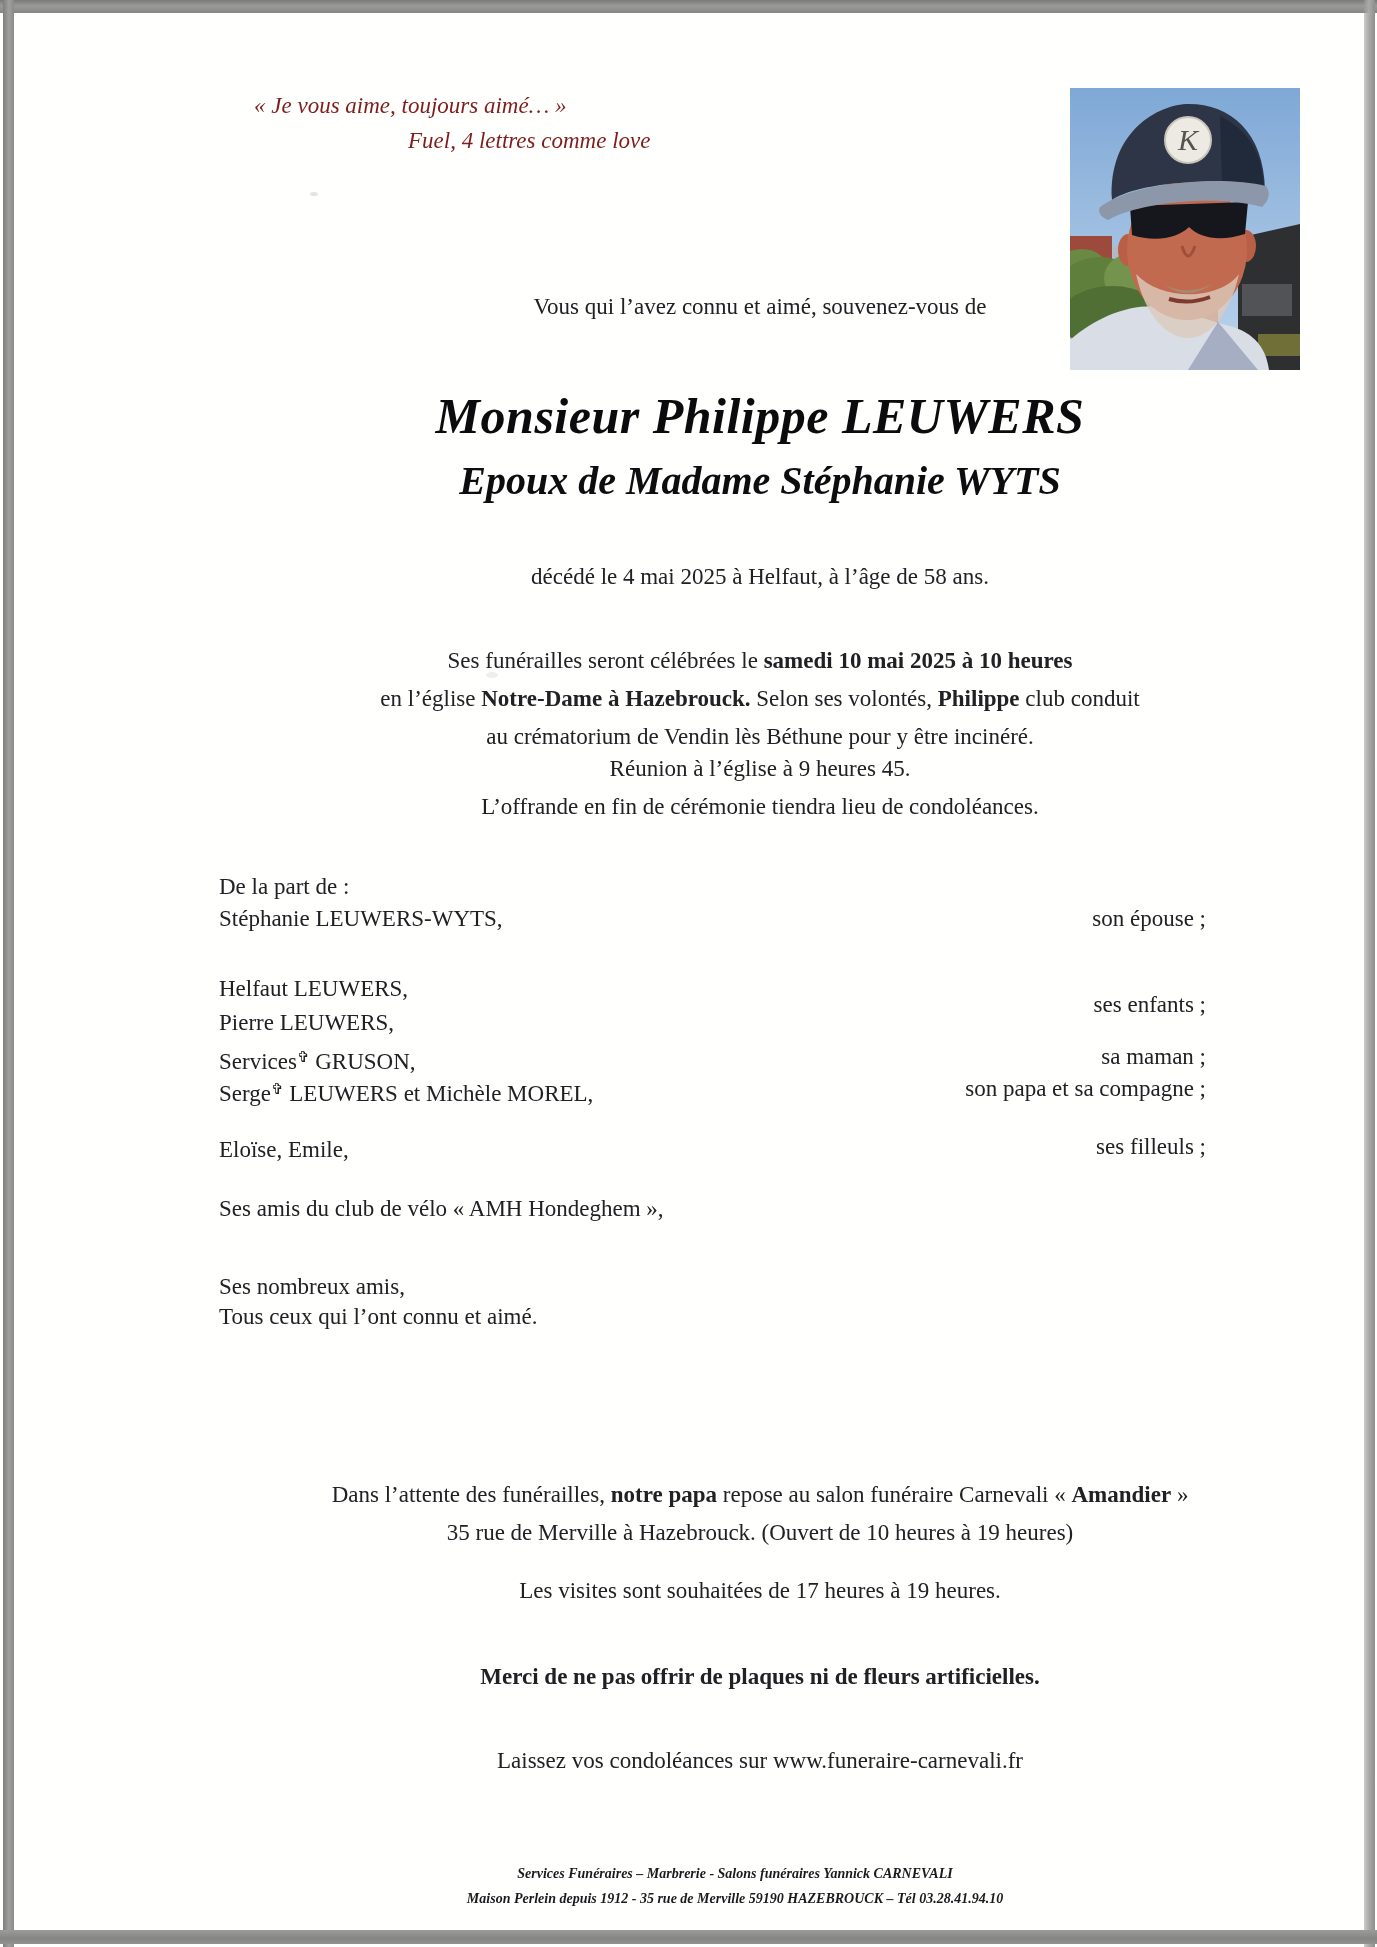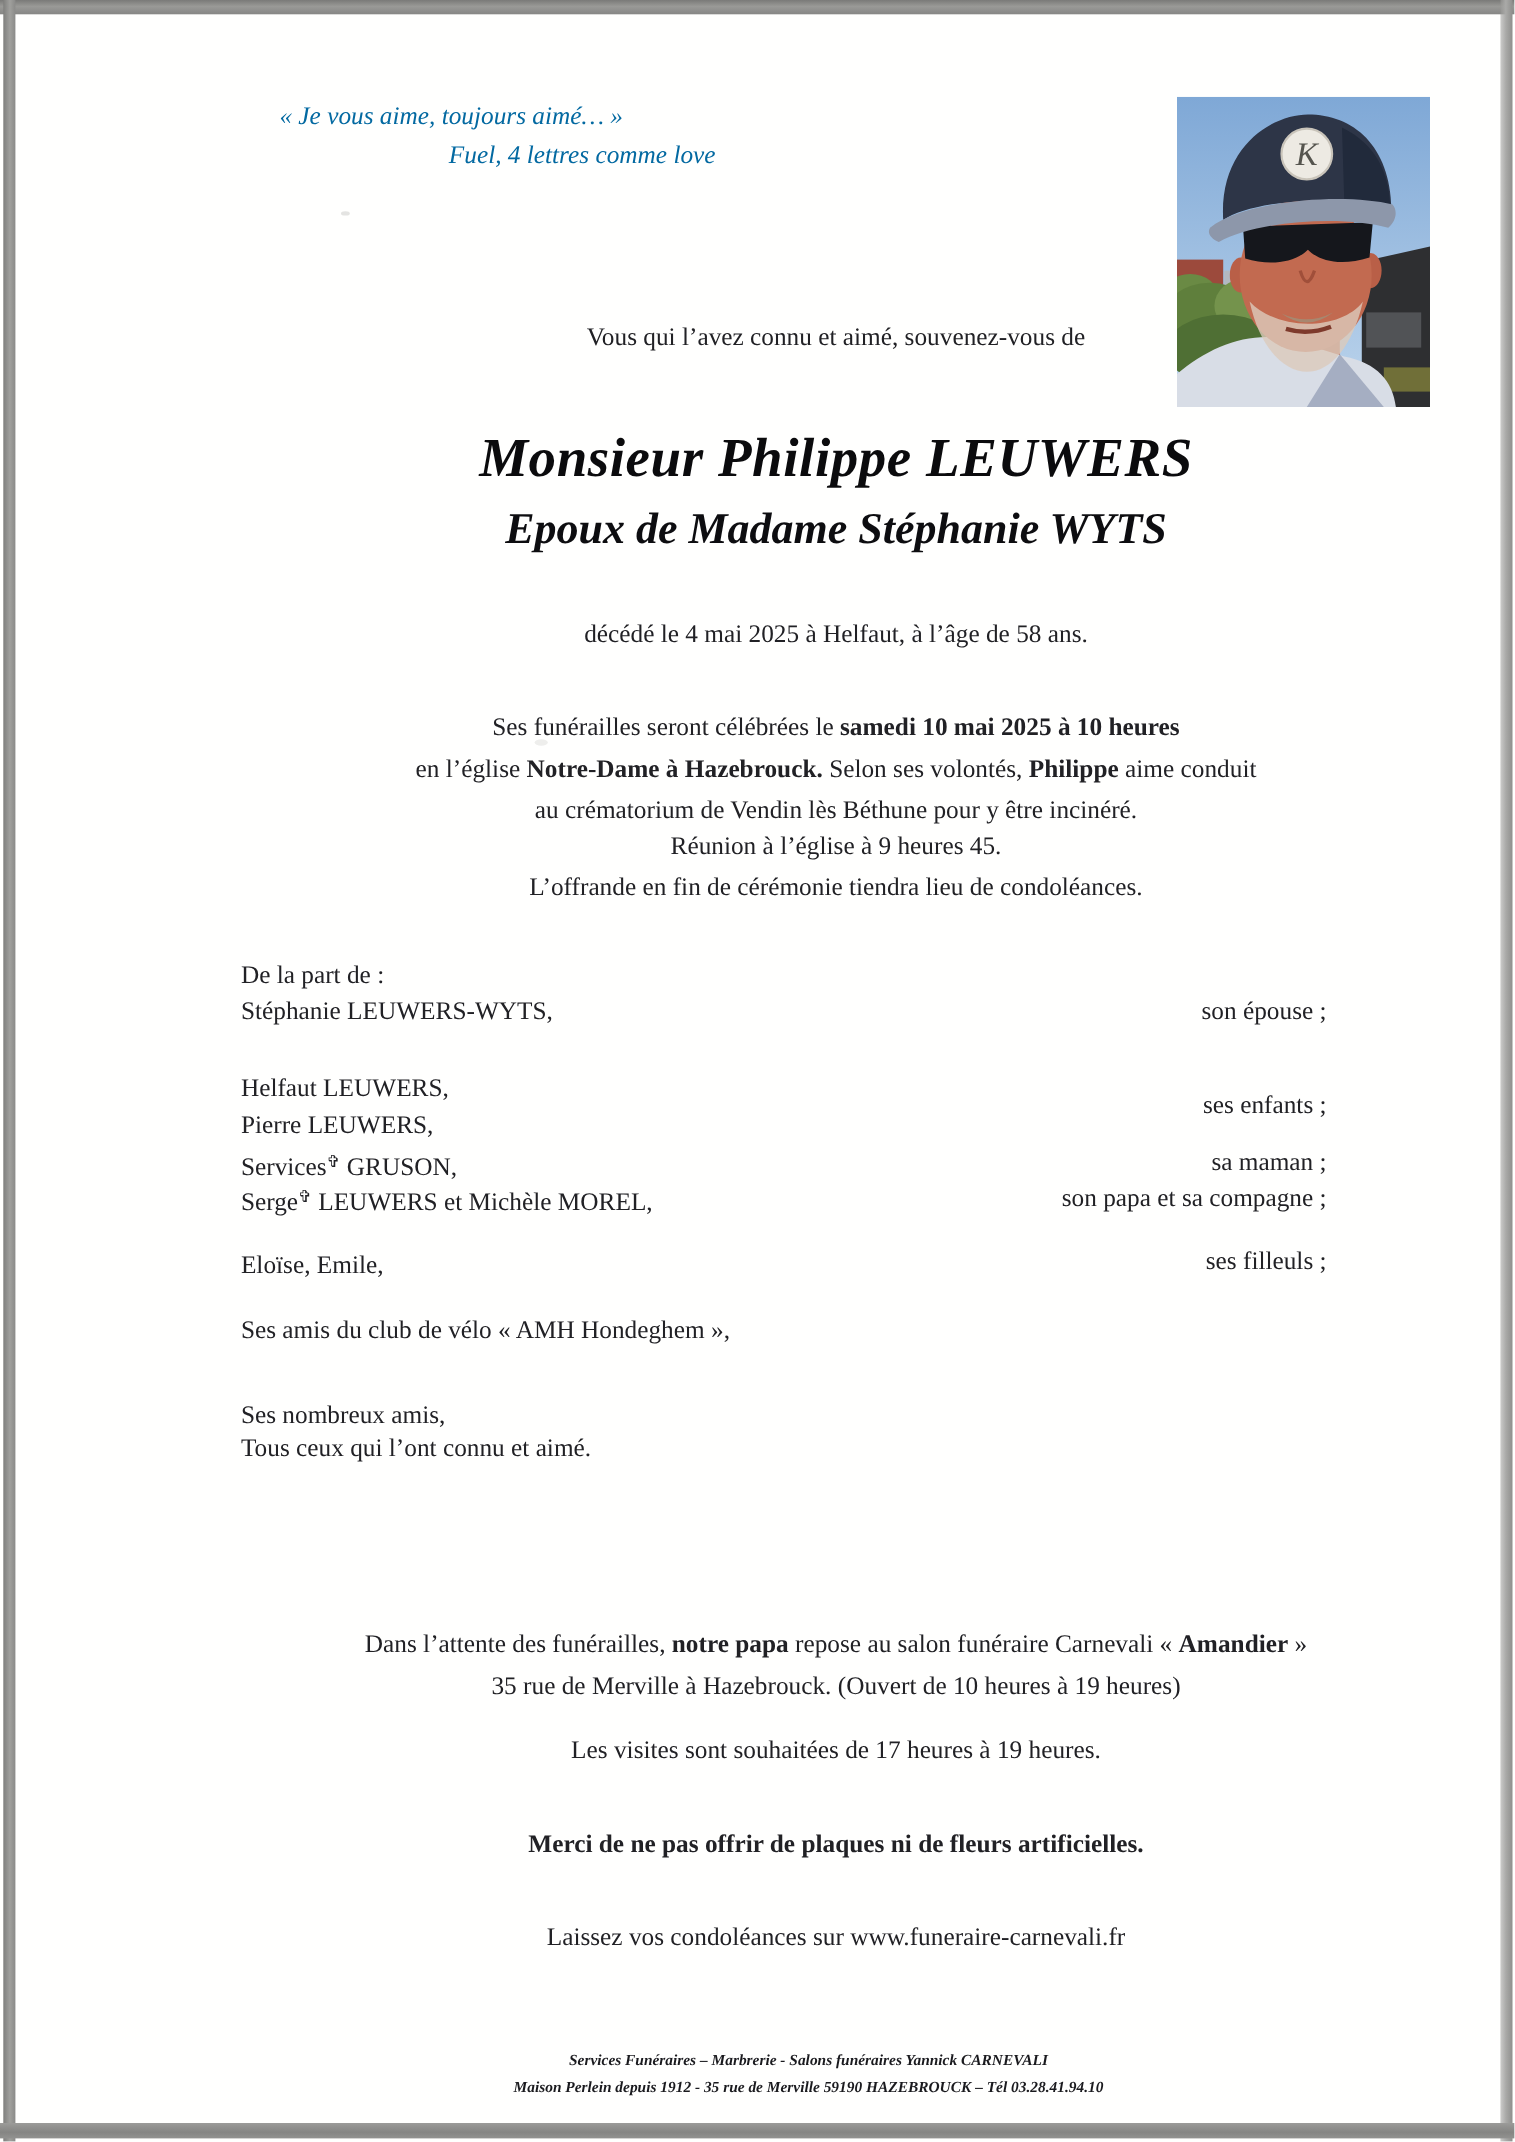--- a/index.html
+++ b/index.html
@@ -18,21 +18,21 @@
   .frame.left   { left:3px; top:0; width:11px; height:1947px;
                   background:linear-gradient(90deg,#7f7f7d,#a0a09d 55%,#8a8a88); }
   .frame.right  { right:2px; top:0; width:11px; height:1947px;
                   background:linear-gradient(90deg,#99999780,#aaaaa8 45%,#8f8f8d); }
   .frame.bottom { left:0; bottom:3px; width:1377px; height:14px;
                   background:linear-gradient(180deg,#9b9b99,#858583 60%,#929290); }
 
   .abs { position:absolute; }
 
   
-  .quote { left:254px; top:88px; font-style:italic; font-size:23px; line-height:35px; color:#0369a1; }
+  .quote { left:254px; top:88px; font-style:italic; font-size:23px; line-height:35px; color:#7f1d1d; }
   .quote .l2 { margin-left:154px; }
 
   
   .ccol { left:141px; width:1238px; text-align:center; }
 
   .body-t  { font-size:23px; line-height:38px; }
   .b       { font-weight:bold; }
 
   .name-title   { font-size:50px; font-weight:bold; font-style:italic; color:#0b0b0d; letter-spacing:0.5px; line-height:56px; }
   .spouse-title { font-size:40px; font-weight:bold; font-style:italic; color:#0d0d10; line-height:46px; }
@@ -119,21 +119,21 @@
 
   <div class="abs ccol body-t" style="top:288px;">Vous qui l’avez connu et aimé, souvenez-vous de</div>
 
   <div class="abs ccol name-title" style="top:388px;">Monsieur Philippe LEUWERS</div>
   <div class="abs ccol spouse-title" style="top:458px;">Epoux de Madame Stéphanie WYTS</div>
 
   <div class="abs ccol body-t" style="top:558px;">décédé le 4 mai 2025 à Helfaut, à l’âge de 58 ans.</div>
 
   <div class="abs ccol body-t" style="top:642px;">
     <div><span>Ses funérailles seront célébrées le </span><span class="b">samedi 10 mai 2025 à 10 heures</span></div>
-    <div><span>en l’église </span><span class="b">Notre-Dame à Hazebrouck.</span><span> Selon ses volontés, </span><span class="b">Philippe</span><span> aime conduit</span></div>
+    <div><span>en l’église </span><span class="b">Notre-Dame à Hazebrouck.</span><span> Selon ses volontés, </span><span class="b">Philippe</span><span> club conduit</span></div>
     <div>au crématorium de Vendin lès Béthune pour y être incinéré.</div>
   </div>
 
   <div class="abs ccol body-t" style="top:750px;">Réunion à l’église à 9 heures 45.</div>
   <div class="abs ccol body-t" style="top:788px;">L’offrande en fin de cérémonie tiendra lieu de condoléances.</div>
 
   <div class="abs lcol body-t" style="top:868px;font-family:Liberation Serif, serif;">De la part de :</div>
 
   <div class="abs lcol body-t" style="top:900px;"><span>Stéphanie LEUWERS-WYTS,</span></div>
   <div class="abs rrel body-t" style="top:900px;">son épouse ;</div>

